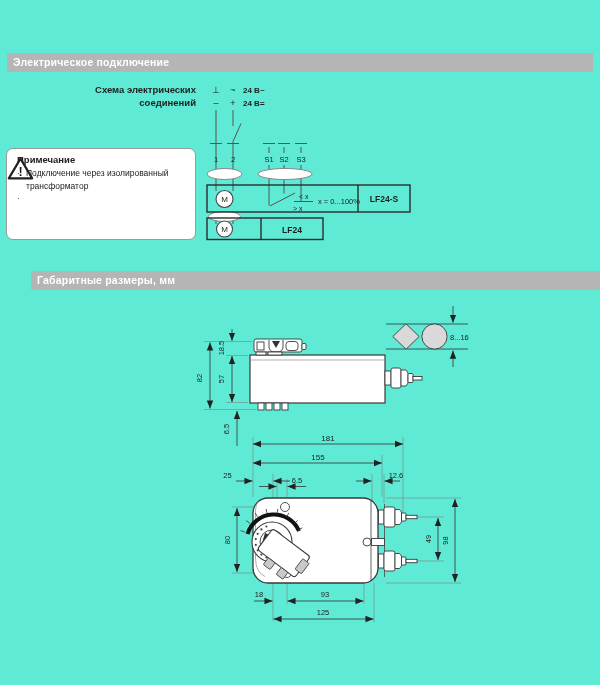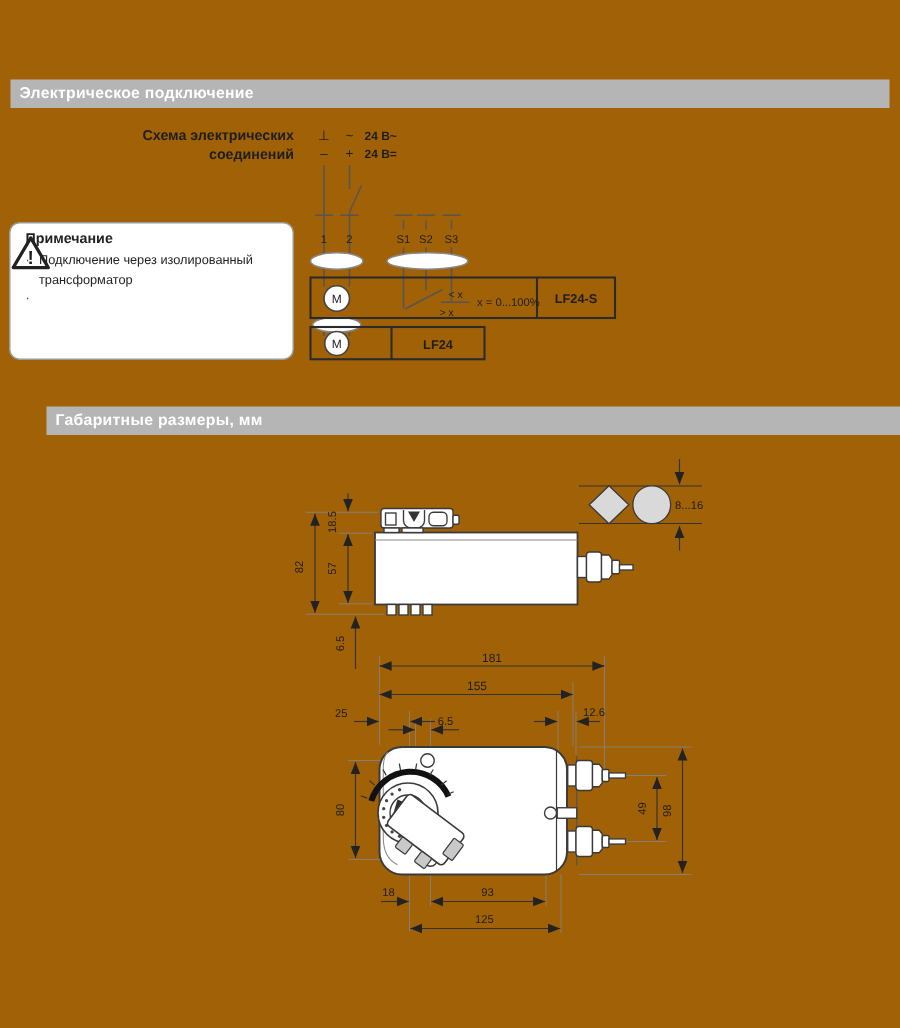--- a/index.html
+++ b/index.html
@@ -1,16 +1,16 @@
 <!DOCTYPE html>
 <html><head>
 <meta charset="utf-8">
 <style>
   html,body{margin:0;padding:0;background:#fff;}
-  .page{position:relative;width:600px;height:685px;background:#a16207;overflow:hidden;
+  .page{position:relative;width:600px;height:685px;background:#5eead4;overflow:hidden;
         font-family:"Liberation Sans",sans-serif;color:#222;}
   .section-header{position:absolute;left:7px;width:586px;height:19px;background:#b5b5b5;
         color:#ffffff;font-weight:bold;font-size:10.5px;line-height:19px;padding-left:6px;
         box-sizing:border-box;letter-spacing:.2px;}
   .note-box{position:absolute;left:6px;top:148px;width:190px;height:92px;border:1px solid #9a9a9a;
         border-radius:7px;box-sizing:border-box;padding:5px 8px 0 10px;background:#fff;}
   .note-title{font-size:9.5px;font-weight:bold;margin:0 0 2px 0;}
   .bullet{display:flex;font-size:8.5px;line-height:12.5px;}
   .b-dot{width:9px;flex:0 0 9px;color:#444;}
   .b-text{white-space:pre-line;}

